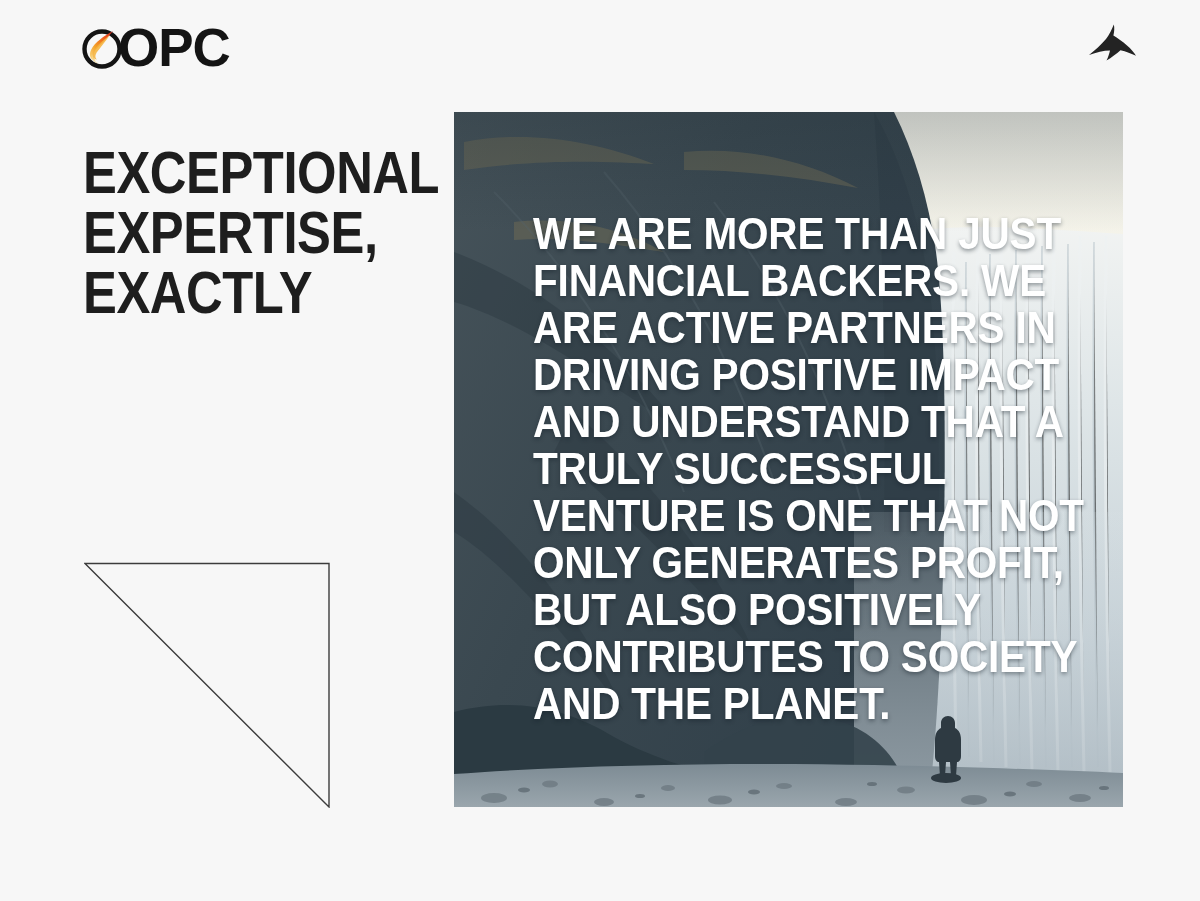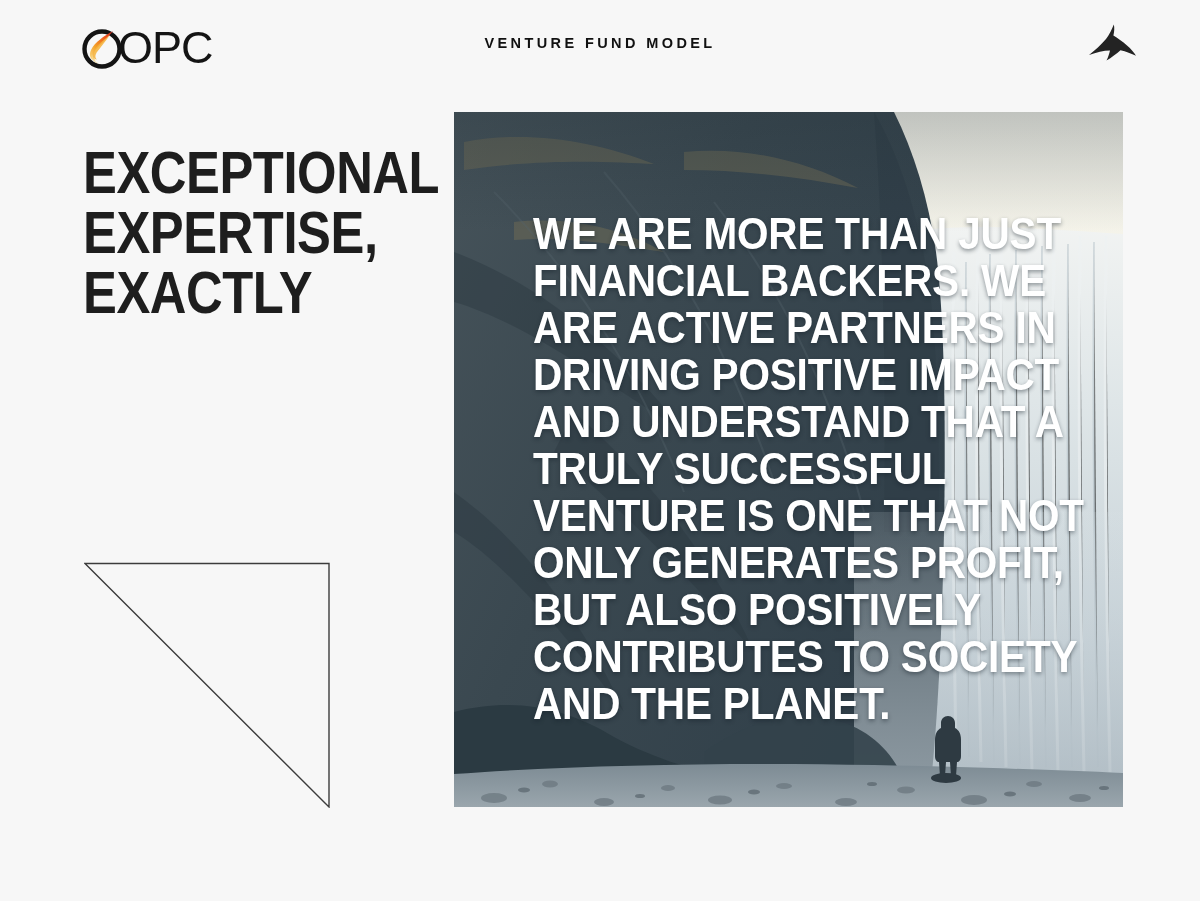--- a/index.html
+++ b/index.html
@@ -33,22 +33,22 @@
     align-items: center;
     height: 48px;
   }
   .logo-mark {
     width: 44px; height: 44px;
     position: relative;
     display: block;
   }
   .logo-word {
     font-family: "Liberation Sans", sans-serif;
-    font-size: 45px;
-    font-weight: 400;
+    font-size: 53px;
+    font-weight: 700;
     letter-spacing: -1px;
     color: #141414;
     line-height: 44px;
     margin-left: -6px;
   }
 
   .doc-title {
     position: absolute;
     left: 0; top: 35px;
     width: 1200px;
@@ -142,21 +142,20 @@
           </defs>
           <circle cx="22" cy="23" r="17.5" fill="none" stroke="#141414" stroke-width="4.4"></circle>
           <path d="M33 5 C24 10 15 16 11 24 C8.5 29.5 10.5 34 15.5 34.5 C12 31 13 27 16 23.5 C20 19 26.5 12.5 33 5 Z" fill="url(#flameGrad)"></path>
           <path d="M30 9 C23 14 16 20 13.5 26 C11.8 30.2 13.4 33.2 16.8 33.6 C14.6 31.2 15.3 28.2 17.6 25.3 C21 21.2 25.6 15 30 9 Z" fill="#f5b23a" opacity="0.85"></path>
           <path d="M12 28 C11 32 13.5 36.5 18.5 37.5 C14.5 35.8 12.6 32.6 12 28 Z" fill="#f6d98d"></path>
         </svg>
       </span>
       <span class="logo-word">OPC</span>
     </div>
 
-    <div class="doc-title">VENTURE FUND MODEL</div>
 
     <span class="bird">
       <svg viewBox="0 0 52 46" width="52" height="46">
         <path d="M3 33 C9 28 15 23 20 17 C23.5 12.5 26 7 27.8 2.5 C28.6 5.5 28.4 9.5 27.4 13.5 C31.5 16 36.5 19.5 41 23.5 C45 27 48 30.5 50 33.8 C45.5 31.5 40 29.5 34.5 28.2 C30.5 31.8 25.5 35.5 20.5 38.5 C22.2 34.8 23.4 31.5 24 28.4 C17.5 28.4 10.5 30.2 3 33 Z" fill="#232323"></path>
       </svg>
     </span>
   </div>
 
   <div class="headline">
     <span class="hl-line">EXCEPTIONAL</span>

